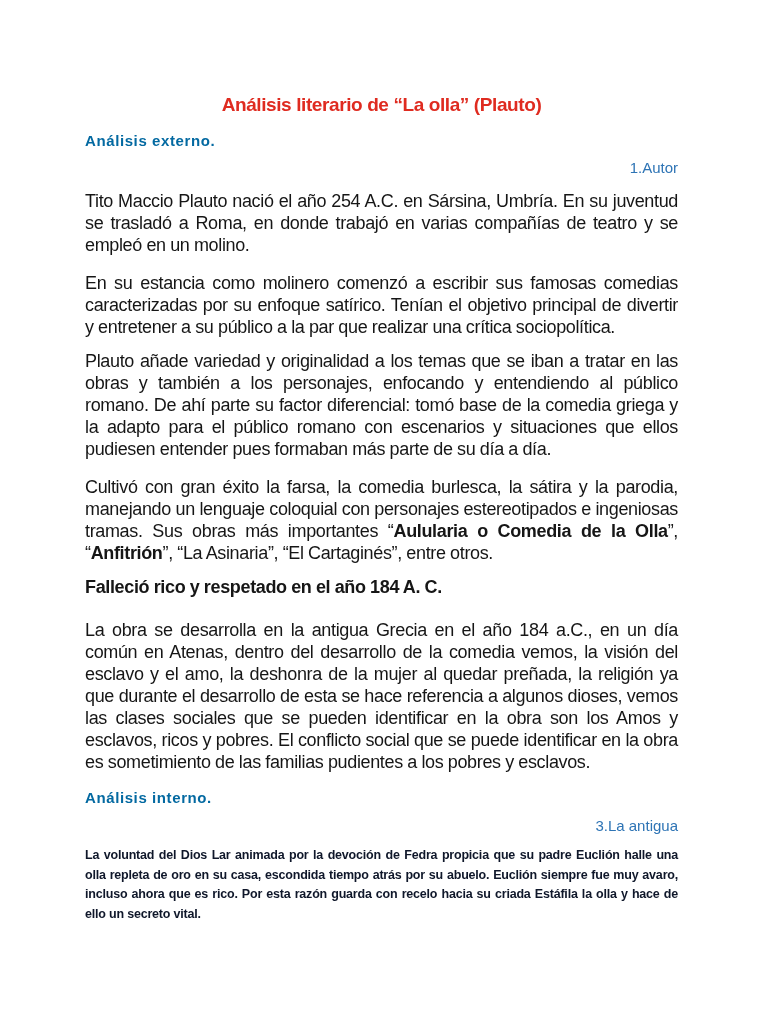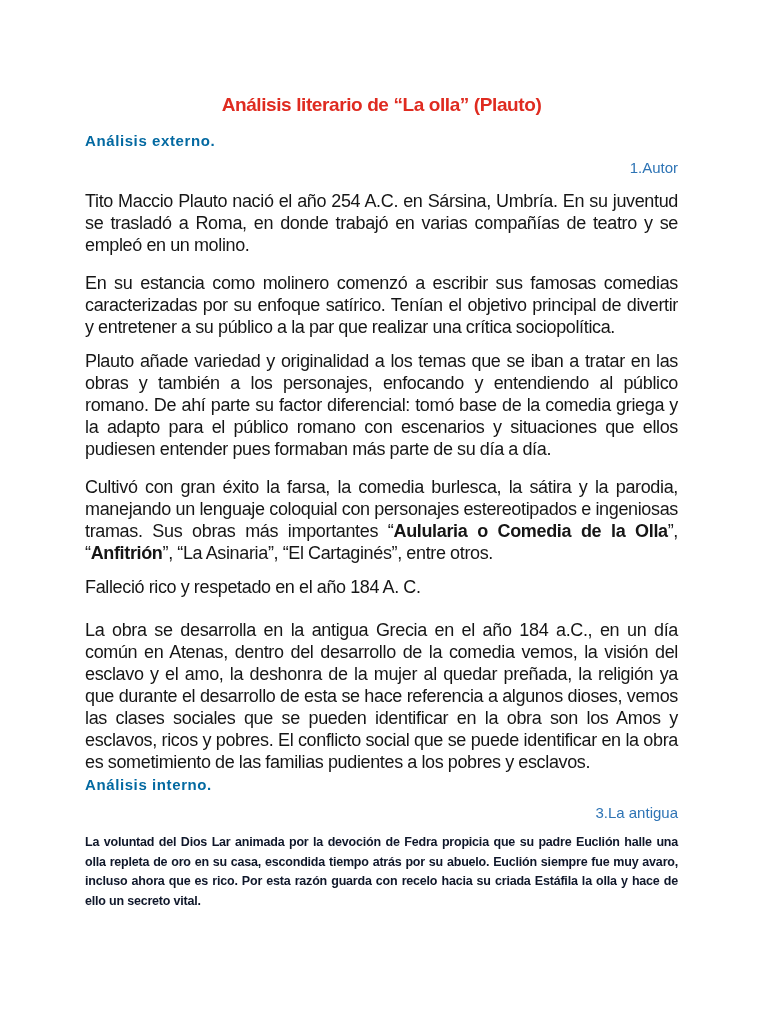--- a/index.html
+++ b/index.html
@@ -30,21 +30,21 @@
     color: #df2b20;
   }
   .section-label {
     margin: 14px 0 0 0;
     font-size: 15px;
     line-height: 17px;
     font-weight: bold;
     letter-spacing: 0.6px;
     color: #0369a1;
   }
-  .section-label.internal { margin-top: 3px; }
+  .section-label.internal { margin-top: 16px; }
   .num-heading {
     margin: 10px 0 0 0;
     padding-left: 30px;
     font-size: 15px;
     line-height: 17px;
     font-weight: normal;
     color: #2e74b5;
     text-align: right;
   }
   .num-heading .num {
@@ -57,21 +57,21 @@
     margin: 16px 0 0 0;
     font-size: 18px;
     line-height: 22px;
     letter-spacing: -0.35px;
     word-spacing: -0.2px;
     text-align: justify;
     color: #161616;
   }
   p.body.p1 { margin-top: 14px; }
   p.body.p4 { margin-top: 12px; }
-  p.body.p5 { margin-top: 12px; text-align: left; }
+  p.body.p5 { margin-top: 12px; text-align: left; font-weight: bold; }
   p.body.p6 { margin-top: 21px; }
   p.bold-note {
     margin: 12px 0 0 0;
     font-size: 12.5px;
     line-height: 19.5px;
     font-weight: bold;
     letter-spacing: -0.2px;
     text-align: justify;
     color: #0f172a;
   }

